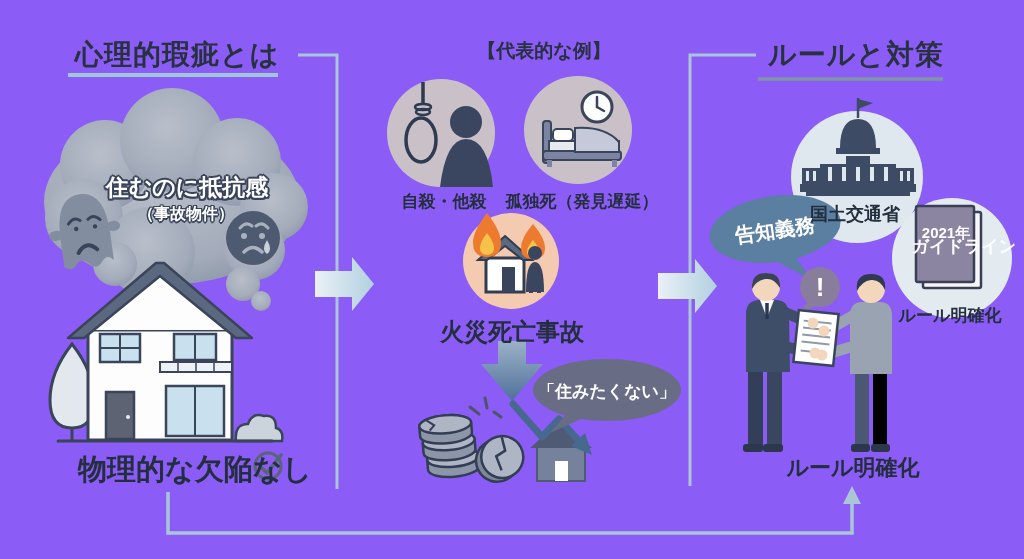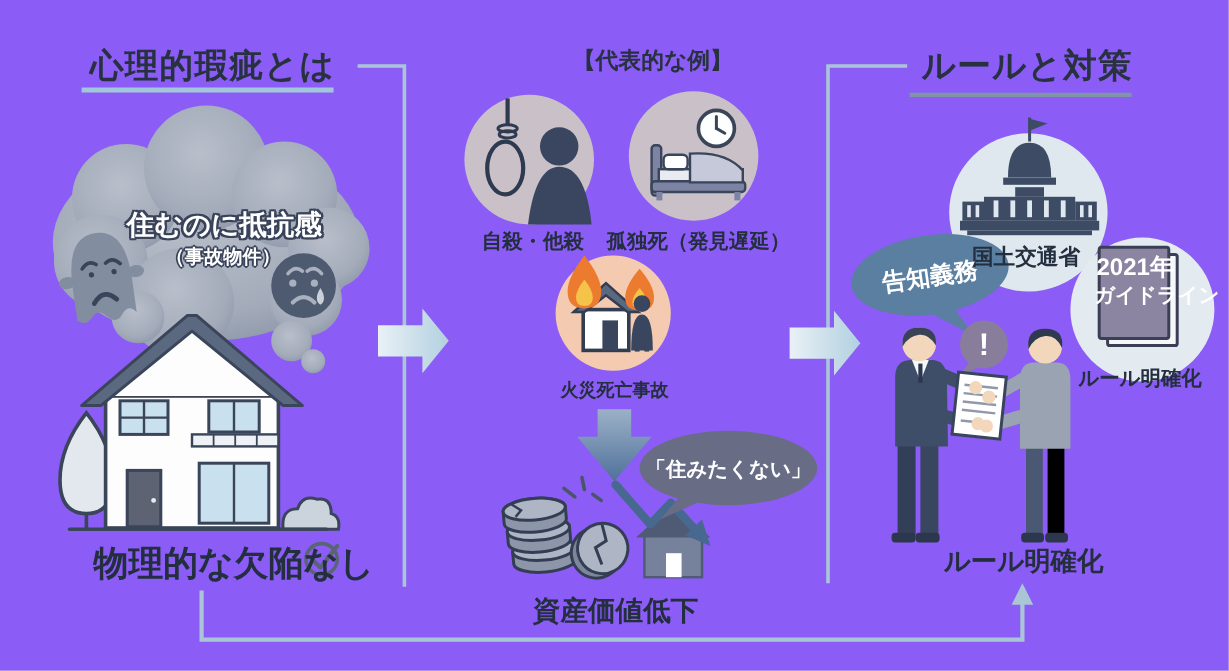--- a/index.html
+++ b/index.html
@@ -285,26 +285,25 @@
   <div class="txt section-title" style="left:75px;top:36px;">心理的瑕疵とは</div>
   <div class="txt mid-title center" style="left:511px;top:38px;">【代表的な例】</div>
   <div class="txt section-title" style="left:768px;top:36px;">ルールと対策</div>
 
   <div class="txt cloud-main center" style="left:187px;top:172px;">住むのに抵抗感</div>
   <div class="txt cloud-sub center" style="left:186px;top:204px;">（事故物件）</div>
   <div class="txt" style="left:78px;top:450px;font-size:29px;font-weight:bold;">物理的な欠陥なし</div>
 
   <div class="txt circle-label center" style="left:444px;top:190px;">自殺・他殺</div>
   <div class="txt circle-label center" style="left:582px;top:190px;">孤独死（発見遅延）</div>
-  <div class="txt circle-label center" style="left:512px;top:316px;font-size:15px;font-family:Liberation Serif, serif;">火災死亡事故</div>
+  <div class="txt circle-label center" style="left:512px;top:316px;font-size:24px;font-family:Liberation Serif, serif;">火災死亡事故</div>
 
   <div class="txt white-bold center" style="left:607px;top:380px;font-size:17px;">「住みたくない」</div>
-  <div class="txt big-label center" style="left:513px;top:494px;">資産価値低下</div>
 
   <div class="txt center" style="left:855px;top:202px;font-size:18px;font-weight:bold;">国土交通省</div>
-  <div class="txt white-bold center" style="left:946px;top:209px;font-size:20px;">2021年</div>
+  <div class="txt white-bold center" style="left:946px;top:224px;font-size:15px;">2021年</div>
   <div class="txt white-bold center" style="left:964px;top:235px;font-size:17px;font-family:Liberation Serif, serif;">ガイドライン</div>
   <div class="txt white-bold center" style="left:775px;top:217px;font-size:20px;transform:translateX(-50%) rotate(-8deg);">告知義務</div>
   <div class="txt white-bold center" style="left:820px;top:272px;font-size:26px;">!</div>
   <div class="txt center" style="left:950px;top:304px;font-size:17px;font-weight:bold;">ルール明確化</div>
   <div class="txt center" style="left:853px;top:453px;font-size:22px;font-weight:bold;">ルール明確化</div>
 
 </div>
 
 </body></html>

